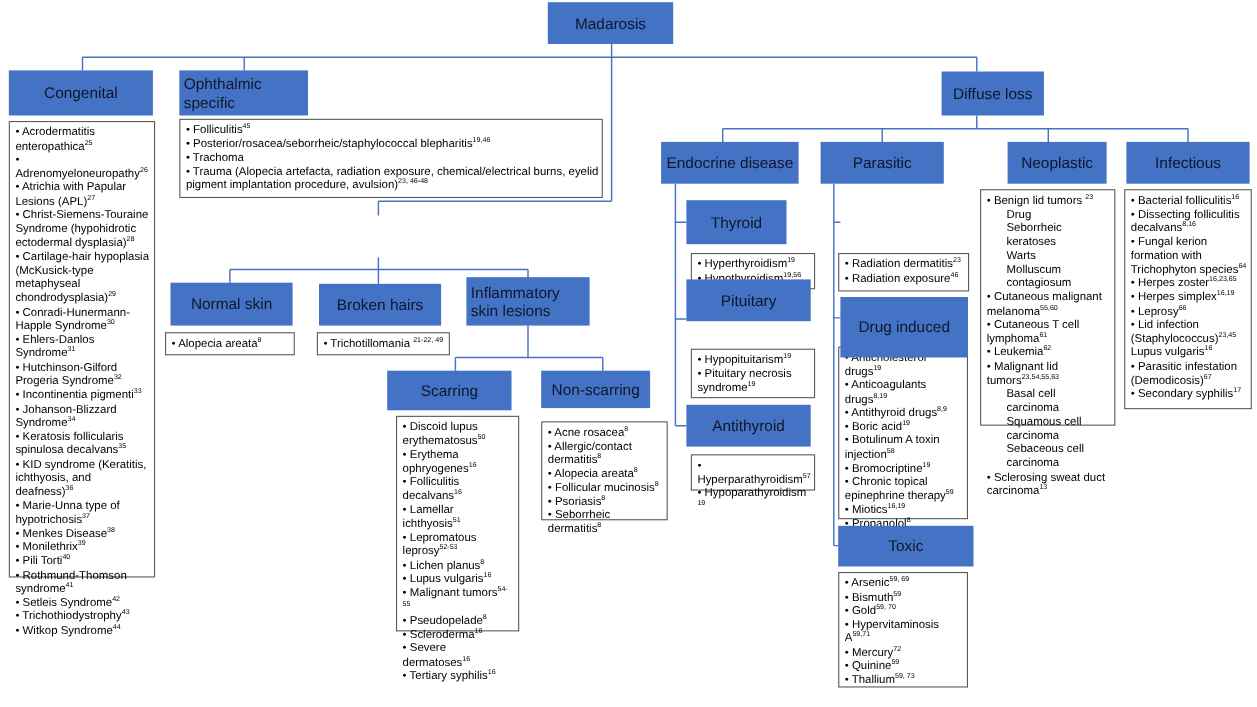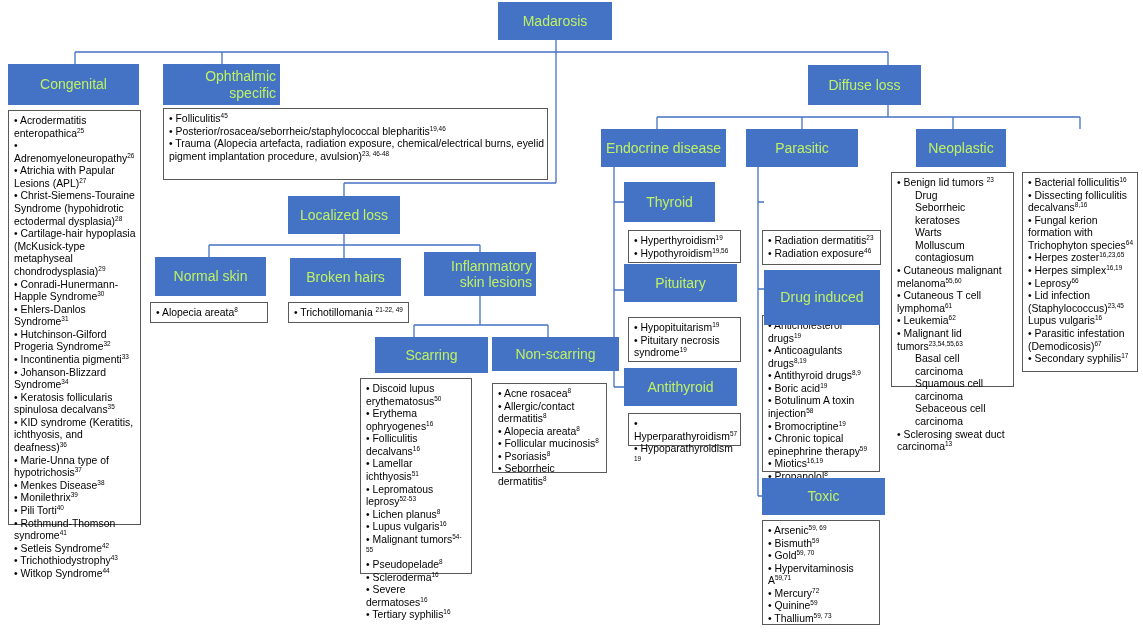--- a/index.html
+++ b/index.html
@@ -1,20 +1,20 @@
 <!DOCTYPE html>
 <html><head>
 <meta charset="utf-8">
 <style>
   html,body{margin:0;padding:0;background:#fff;}
   #canvas{position:relative;width:1143px;height:643px;background:#fff;
           font-family:"Liberation Sans",sans-serif;overflow:hidden;}
   #wires{position:absolute;left:0;top:0;width:1143px;height:643px;z-index:0;}
-  .node{position:absolute;z-index:2;background:#4472C4;color:#bef264;
-        display:flex;align-items:center;justify-content:center;text-align:right;
+  .node{position:absolute;z-index:2;background:#4472C4;color:#0f172a;
+        display:flex;align-items:center;justify-content:center;text-align:left;
         font-size:14px;line-height:1.15;padding:2px 4px;box-sizing:border-box;}
   .list{position:absolute;z-index:1;background:#fff;border:1px solid #595959;
         color:#000;font-size:10.4px;line-height:1.21;padding:4px 3px 3px 5px;
         box-sizing:border-box;}
   .list .li{margin:0;}
   .list .li.indent{padding-left:18px;}
   .list sup{font-size:0.62em;line-height:0;}
 </style>
 </head>
 <body>
@@ -36,35 +36,35 @@
 
       <path d="M614 167 V387 M614 202 H624 M614 290 H624 M614 387 H624"></path>
 
       <path d="M758 167 V496 M758 202 H764 M758 289 H764 M758 496 H762"></path>
     </g>
   </svg>
 
   <div class="node" style="left:498px;top:2px;width:114px;height:38px">Madarosis</div>
   <div class="node" style="left:8px;top:64px;width:131px;height:41px">Congenital</div>
   <div class="node" style="left:163px;top:64px;width:117px;height:41px">Ophthalmic specific</div>
-  <div class="node" style="left:808px;top:65px;width:113px;height:40px">Diffuse loss</div>
-  <div class="node" style="left:288px;top:196px;width:112px;height:38px">Localized loss</div>
+  <div class="node" style="left:856px;top:65px;width:93px;height:40px">Diffuse loss</div>
   <div class="node" style="left:155px;top:257px;width:111px;height:39px">Normal skin</div>
   <div class="node" style="left:290px;top:258px;width:111px;height:38px">Broken hairs</div>
   <div class="node" style="left:424px;top:252px;width:112px;height:44px">Inflammatory skin lesions</div>
-  <div class="node" style="left:375px;top:337px;width:113px;height:36px">Scarring</div>
-  <div class="node" style="left:492px;top:337px;width:127px;height:34px">Non-scarring</div>
+  <div class="node" style="left:352px;top:337px;width:113px;height:36px">Scarring</div>
+  <div class="node" style="left:492px;top:337px;width:99px;height:34px">Non-scarring</div>
   <div class="node" style="left:601px;top:129px;width:125px;height:38px">Endocrine disease</div>
   <div class="node" style="left:624px;top:182px;width:91px;height:40px">Thyroid</div>
-  <div class="node" style="left:624px;top:264px;width:113px;height:38px">Pituitary</div>
+  <div class="node" style="left:624px;top:254px;width:113px;height:38px">Pituitary</div>
   <div class="node" style="left:624px;top:368px;width:113px;height:38px">Antithyroid</div>
   <div class="node" style="left:746px;top:129px;width:112px;height:38px">Parasitic</div>
   <div class="node" style="left:764px;top:270px;width:116px;height:55px">Drug induced</div>
   <div class="node" style="left:762px;top:478px;width:123px;height:37px">Toxic</div>
   <div class="node" style="left:916px;top:129px;width:90px;height:38px">Neoplastic</div>
+  <div class="node" style="left:1024px;top:129px;width:112px;height:38px">Infectious</div>
 
   <div class="list" style="left:8px;top:110px;width:133px;height:415px">
       <div class="li">• Acrodermatitis enteropathica<sup>25</sup></div>
       <div class="li">• Adrenomyeloneuropathy<sup>26</sup></div>
       <div class="li">• Atrichia with Papular Lesions (APL)<sup>27</sup></div>
       <div class="li">• Christ-Siemens-Touraine Syndrome (hypohidrotic ectodermal dysplasia)<sup>28</sup></div>
       <div class="li">• Cartilage-hair hypoplasia (McKusick-type metaphyseal chondrodysplasia)<sup>29</sup></div>
       <div class="li">• Conradi-Hunermann-Happle Syndrome<sup>30</sup></div>
       <div class="li">• Ehlers-Danlos Syndrome<sup>31</sup></div>
       <div class="li">• Hutchinson-Gilford Progeria Syndrome<sup>32</sup></div>
@@ -77,20 +77,21 @@
       <div class="li">• Monilethrix<sup>39</sup></div>
       <div class="li">• Pili Torti<sup>40</sup></div>
       <div class="li">• Rothmund-Thomson syndrome<sup>41</sup></div>
       <div class="li">• Setleis Syndrome<sup>42</sup></div>
       <div class="li">• Trichothiodystrophy<sup>43</sup></div>
       <div class="li">• Witkop Syndrome<sup>44</sup></div>
     </div>
   <div class="list" style="left:163px;top:108px;width:385px;height:72px">
       <div class="li">• Folliculitis<sup>45</sup></div>
       <div class="li">• Posterior/rosacea/seborrheic/staphylococcal blepharitis<sup>19,46</sup></div>
+      <div class="li">• Trachoma</div>
       <div class="li">• Trauma (Alopecia artefacta, radiation exposure, chemical/electrical burns, eyelid pigment implantation procedure, avulsion)<sup>23, 46-48</sup></div>
     </div>
   <div class="list" style="left:150px;top:302px;width:118px;height:21px">
       <div class="li">• Alopecia areata<sup>8</sup></div>
     </div>
   <div class="list" style="left:288px;top:302px;width:121px;height:21px">
       <div class="li">• Trichotillomania <sup>21-22, 49</sup></div>
     </div>
   <div class="list" style="left:360px;top:378px;width:112px;height:196px">
       <div class="li">• Discoid lupus erythematosus<sup>50</sup></div>

